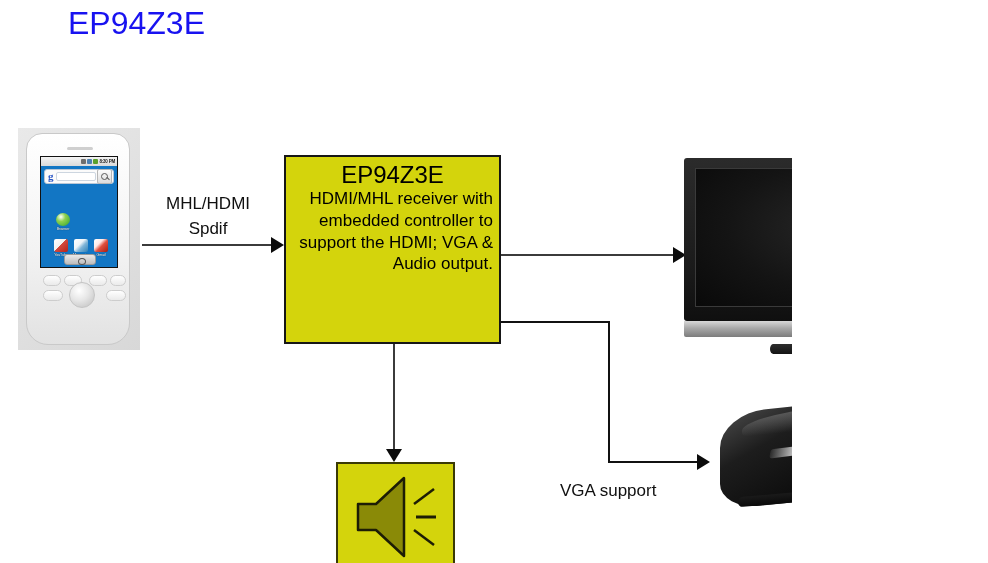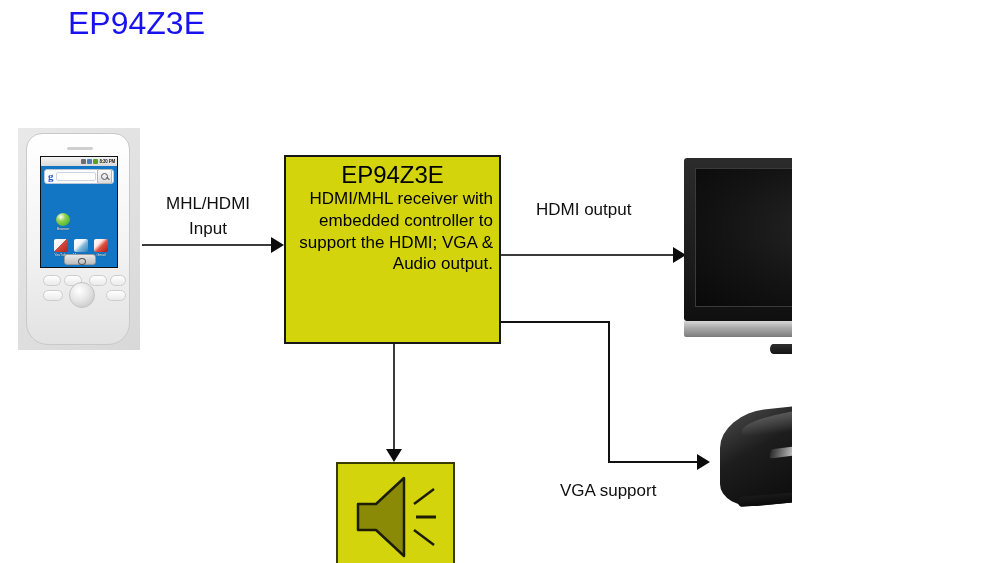--- a/index.html
+++ b/index.html
@@ -496,31 +496,30 @@
       <div class="hw-btn" id="btn-search"></div>
       <div class="hw-btn" id="btn-back"></div>
       <div class="hw-btn" id="btn-call"></div>
       <div class="hw-btn" id="btn-end"></div>
       <div id="trackball"></div>
     </div>
   </div>
 
   <div class="conn-label" id="label-input">
     <span>MHL/HDMI</span><br>
-    <span>Input</span>
+    <span>Spdif</span>
   </div>
   <div class="line-h" style="left:142px; top:244px; width:130px;"></div>
   <div class="arrowhead-right" style="left:271px; top:237px;"></div>
 
   <div id="chip-block">
     <div id="chip-title">EP94Z3E</div>
     <div id="chip-desc">HDMI/MHL receiver with embedded controller to support the HDMI; VGA &amp; Audio output.</div>
   </div>
 
-  <div class="conn-label" id="label-hdmi-out">HDMI output</div>
   <div class="line-h" style="left:501px; top:254px; width:175px;"></div>
   <div class="arrowhead-right" style="left:673px; top:247px;"></div>
 
   <div class="line-v" style="left:393px; top:344px; height:108px;"></div>
   <div class="arrowhead-down" style="left:386px; top:449px;"></div>
 
   <div class="conn-label" id="label-vga-out">VGA support</div>
   <div class="line-h thin" style="left:501px; top:321px; width:109px;"></div>
   <div class="line-v thin" style="left:608px; top:321px; height:141px;"></div>
   <div class="line-h thin" style="left:608px; top:461px; width:92px;"></div>

